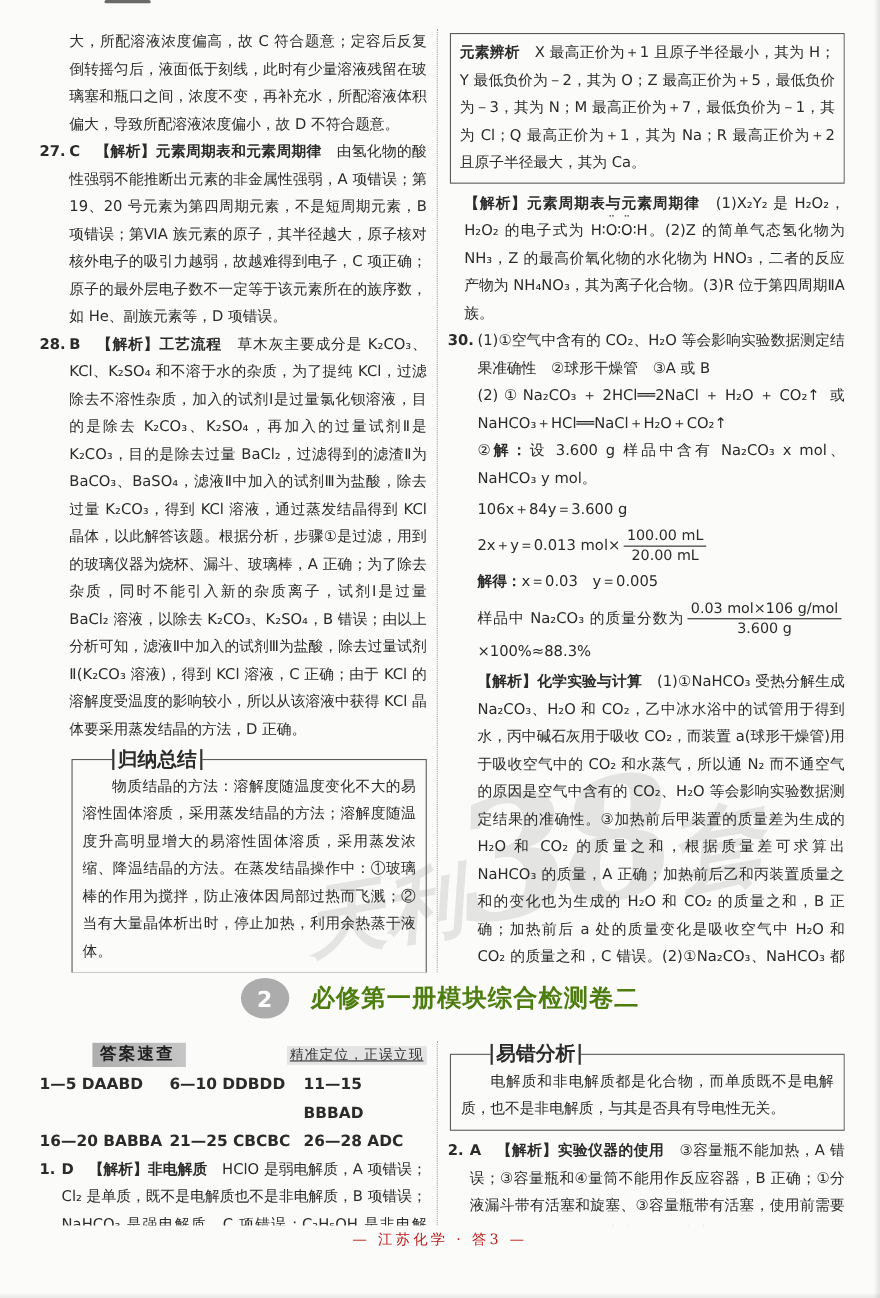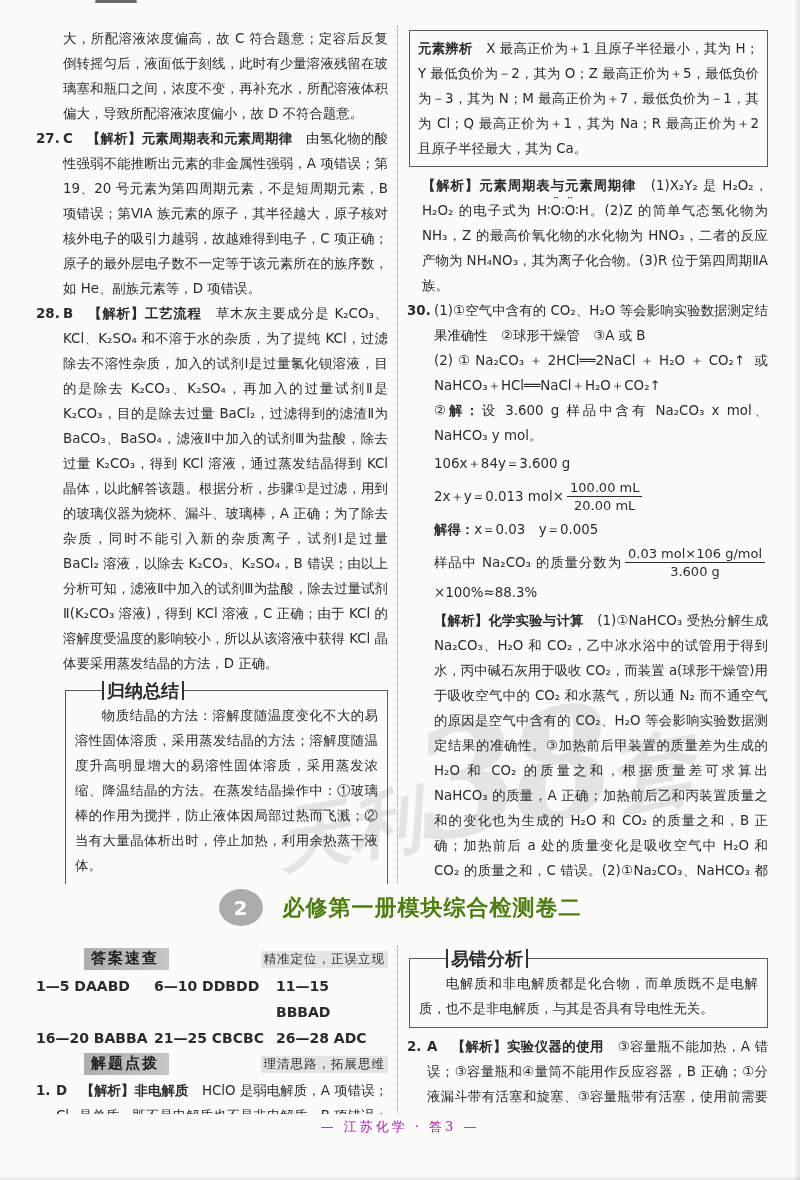--- a/index.html
+++ b/index.html
@@ -81,28 +81,28 @@
 
   
   .bar{display:flex;justify-content:space-between;align-items:center;margin:2px 0 3px 0;padding-left:48px;}
   .bar-label{
     background:linear-gradient(to right,#aeaeae,#c6c6c6);
     font-weight:bold;font-size:15px;color:#1f1f1f;
     padding:1px 10px 2px 7px;letter-spacing:2px;
   }
   .bar-caption{
     font-family:"DejaVu Serif","Liberation Serif",serif;
-    font-size:12.5px;color:#333;background:#e4e4e4;padding:0 3px;letter-spacing:1px;
+    font-size:12.5px;color:#333;background:#e4e4e4;padding:0 3px;letter-spacing:1px;text-decoration:underline;
   }
   .ans-row{display:grid;grid-template-columns:118px 122px 1fr;font-weight:bold;font-size:14px;line-height:26px;}
 
   .footer{
     position:absolute;top:1118px;left:0;width:100%;text-align:center;
     font-family:"DejaVu Serif","Liberation Serif",serif;
-    font-size:13px;letter-spacing:3px;color:#a21caf;z-index:2;
+    font-size:13px;letter-spacing:3px;color:#b91c1c;z-index:2;
   }
 </style>
 </head>
 <body>
 
 <div class="page">
 
   <div class="artifact"></div>
 
   <div class="watermark"><span class="wm-sm">天利</span><span class="wm-lg">38</span><span class="wm-md">套</span></div>
@@ -186,24 +186,20 @@
         <span>1—5 DAABD</span>
         <span>6—10 DDBDD</span>
         <span>11—15 BBBAD</span>
       </div>
       <div class="ans-row">
         <span>16—20 BABBA</span>
         <span>21—25 CBCBC</span>
         <span>26—28 ADC</span>
       </div>
 
-      <div class="bar">
-        <span class="bar-label">解题点拨</span>
-        <span class="bar-caption">理清思路，拓展思维</span>
-      </div>
 
       <div class="item">
         <span class="item-no narrow">1.</span>
         <div class="item-body">
           <p class="p"><span class="b">D</span>　<span class="b">【解析】非电解质</span>　<span>HClO 是弱电解质，A 项错误；Cl₂ 是单质，既不是电解质也不是非电解质，B 项错误；NaHCO₃ 是强电解质，C 项错误；C₂H₅OH 是非电解质，D 项正确。</span></p>
         </div>
       </div>
 
     </div>
 

